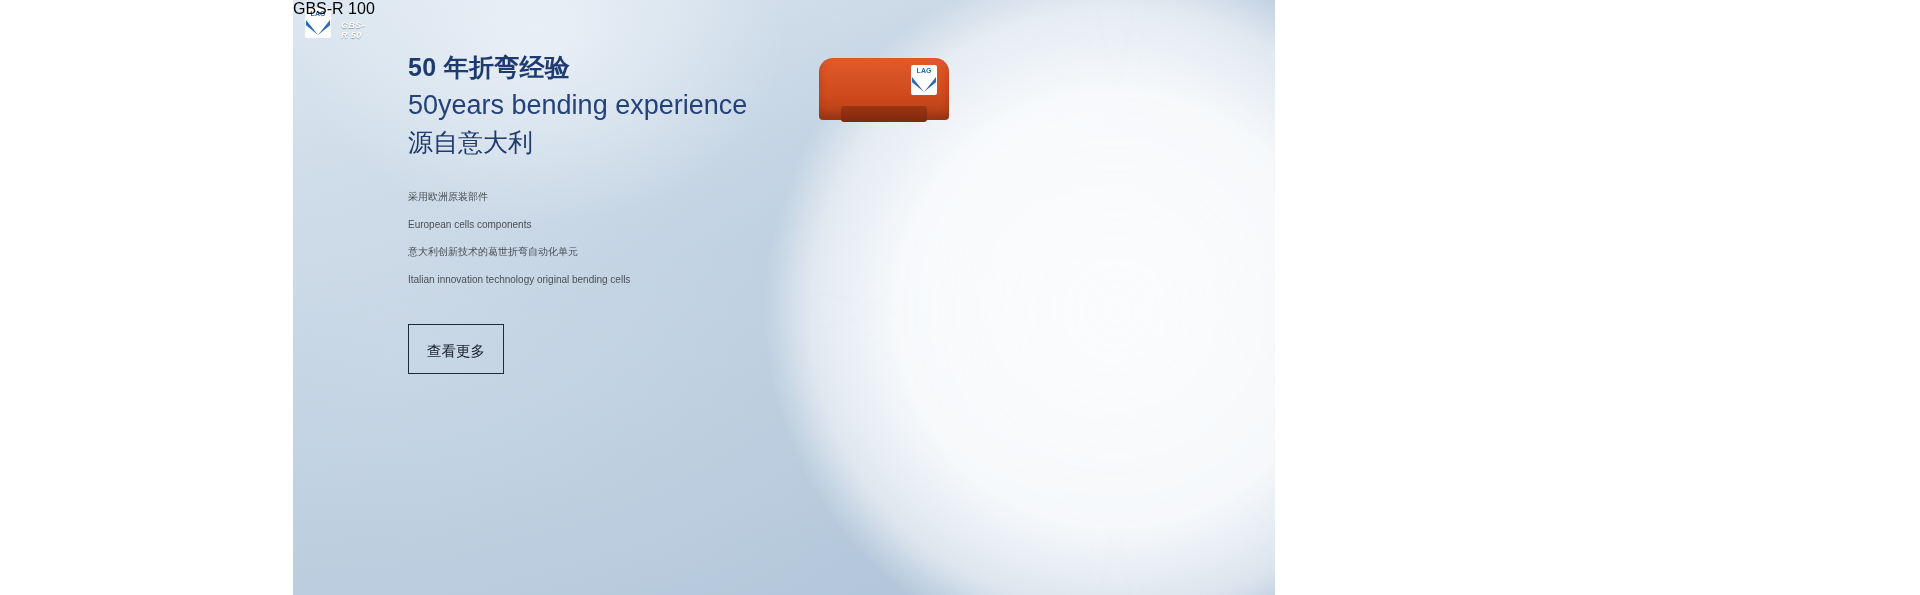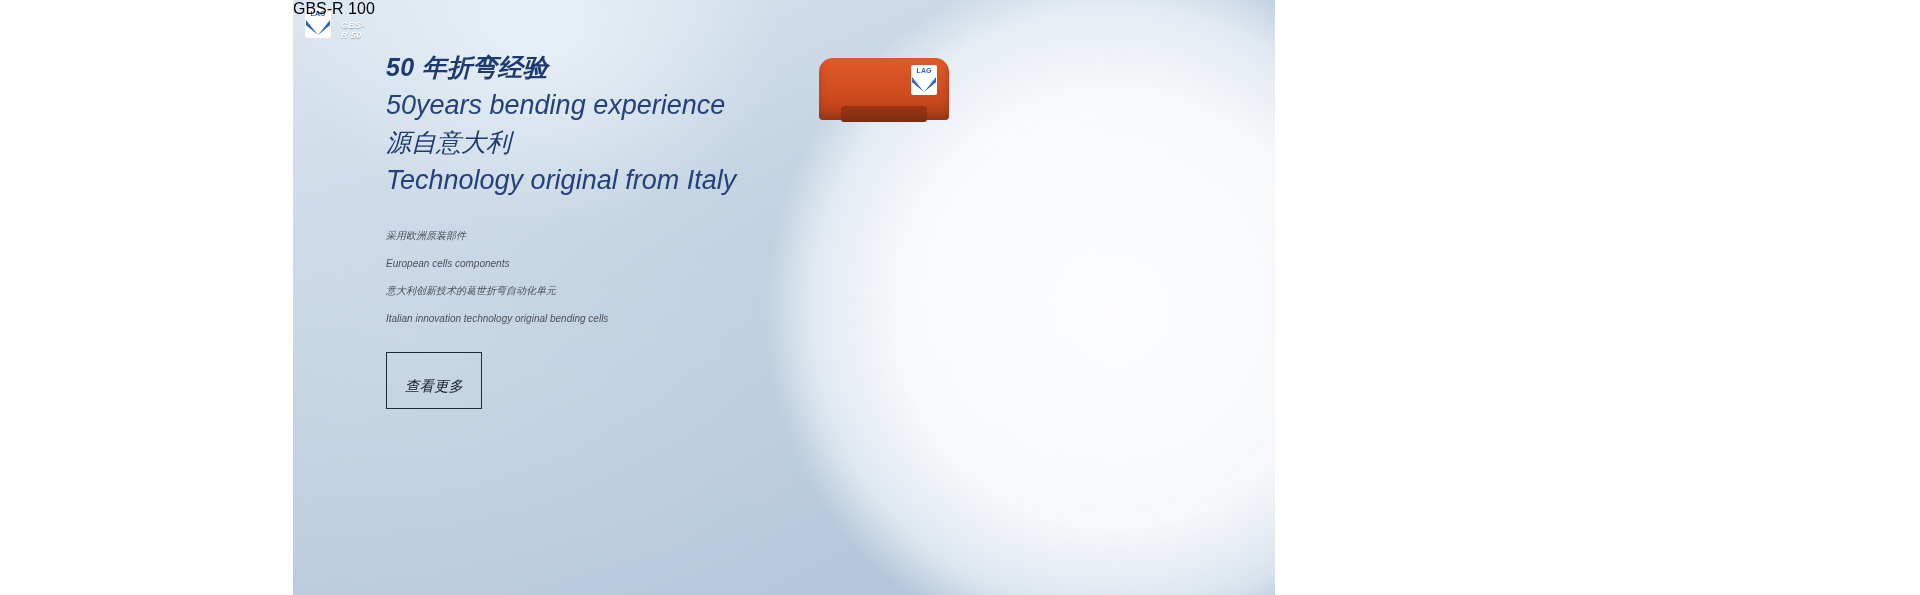--- a/index.html
+++ b/index.html
@@ -57,25 +57,24 @@
     width: 705px;
     height: 705px;
     border-radius: 50%;
     background: radial-gradient(closest-side, rgba(255,255,255,.95) 0%, rgba(255,255,255,.88) 62%, rgba(255,255,255,.55) 86%, rgba(255,255,255,0) 100%);
     filter: blur(1px);
   }
 
   
   .text-block {
     position: absolute;
-    left: 93px;
+    left: 115px;
     top: 55px;
     width: 620px;
     z-index: 6;
-    font-style: italic;
   }
 
   .headline { color: #1f3a6e; }
 
   .h-line {
     white-space: nowrap;
     line-height: 1.0;
   }
   .h-line.l1 {
     font-size: 25px;
@@ -109,22 +108,22 @@
   }
   .s-line {
     font-size: 10px;
     line-height: 27.5px;
     white-space: nowrap;
     color: #4a4f57;
   }
 
   .cta {
     display: inline-block;
-    margin-top: 20px;
-    padding: 26px 18px 14px 18px;
+    margin-top: 31px;
+    padding: 19px 18px 14px 18px;
     min-width: 90px;
     text-align: center;
     border: 1px solid #1d2b3a;
     color: #16202b;
     background: transparent;
     font-size: 14.5px;
     line-height: 1;
     cursor: pointer;
     font-family: "Liberation Sans", sans-serif;
   }
@@ -314,21 +313,20 @@
         <div class="hook"></div>
       </div>
 
     </div>
 
     <div class="text-block">
       <div class="headline">
         <div class="h-line l1">50 年折弯经验</div>
         <div class="h-line l2">50years bending experience</div>
         <div class="h-line l3">源自意大利</div>
-        <div class="h-line l4">Technology original from Italy</div>
       </div>
 
       <div class="subtext">
         <div class="s-line">采用欧洲原装部件</div>
         <div class="s-line">European cells components</div>
         <div class="s-line">意大利创新技术的葛世折弯自动化单元</div>
         <div class="s-line">Italian innovation technology original bending cells</div>
       </div>
 
       <div class="cta">查看更多</div>

